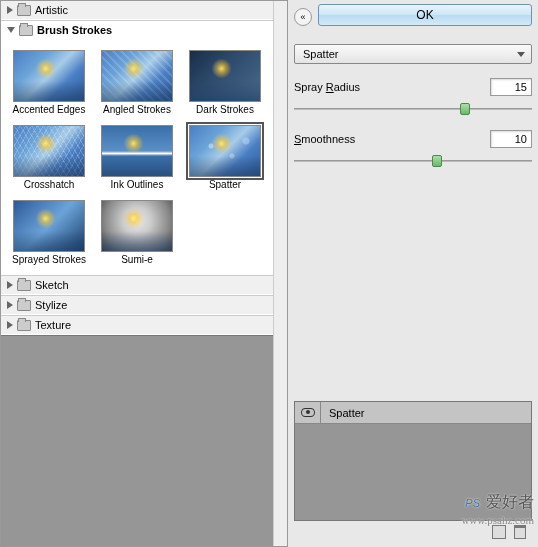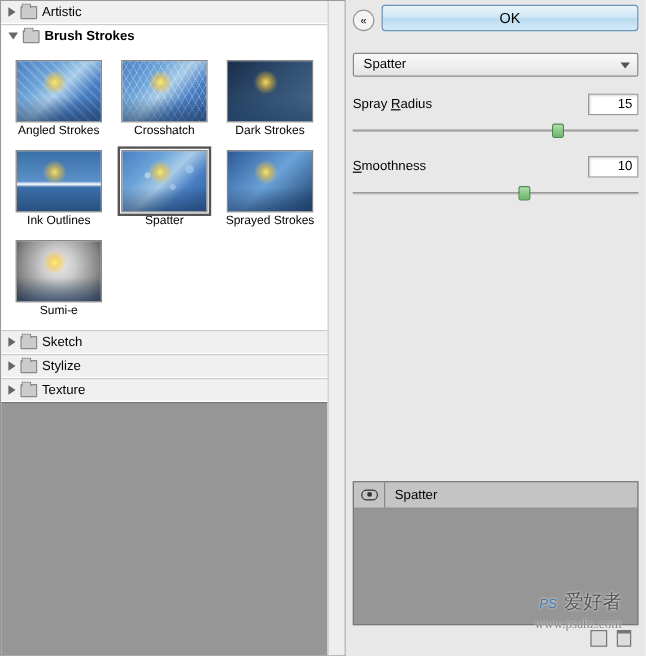--- a/index.html
+++ b/index.html
@@ -45,21 +45,21 @@
 .right-spacer { flex: 1; }
 .layer-panel { height: 120px; background: #969696; border: 1px solid #777; margin-top: 6px; }
 .layer-row { height: 22px; background: #c4c4c4; border-bottom: 1px solid #888; display: flex; align-items: center; }
 .eye-cell { width: 26px; height: 100%; border-right: 1px solid #888; display: flex; align-items: center; justify-content: center; }
 .eye-icon { width: 14px; height: 9px; border: 1px solid #333; border-radius: 60%/100%; position: relative; }
 .eye-icon::after { content:''; position:absolute; left:4px; top:1px; width:4px; height:4px; background:#333; border-radius:50%; }
 .layer-name { padding: 0 8px; font-size: 11px; }
 .layer-footer { display: flex; justify-content: flex-end; gap: 8px; padding: 4px 6px; align-items: center; }
 .mini-icon { width: 14px; height: 14px; border: 1px solid #777; background: #ddd; cursor: pointer; }
 .trash-icon { width: 12px; height: 14px; border: 1px solid #777; border-top: 3px solid #777; background: #ddd; cursor: pointer; }
-.watermark { position: absolute; right: 20px; bottom: 34px; font-size: 20px; font-style: italic; color: #3a77b5; font-family: 'Times New Roman', serif; pointer-events: none; display:flex; align-items:baseline; gap:6px; text-shadow:0 0 2px #fff; }
+.watermark { position: absolute; right: 4px; bottom: 34px; font-size: 20px; font-style: italic; color: #3a77b5; font-family: 'Times New Roman', serif; pointer-events: none; display:flex; align-items:baseline; gap:6px; text-shadow:0 0 2px #fff; }
 .watermark .cn { font-size: 16px; font-style: normal; color:#555; }
 .watermark .url { position:absolute; top:22px; right:0; font-size:11px; color:#888; font-style:normal; font-family: Tahoma; }
 .scrollbar{width:14px;background:#eee;border-left:1px solid #ccc;}
 .left-main{display:flex;flex:1;min-height:0;}
 .left-content{flex:1;display:flex;flex-direction:column;}
 </style>
 </head>
 <body>
 
 <div class="left-panel">
@@ -70,30 +70,34 @@
         <span class="folder-icon"></span>
         <span>Artistic</span>
       </div>
       <div class="category expanded">
         <span class="tri down"></span>
         <span class="folder-icon"></span>
         <span>Brush Strokes</span>
       </div>
       <div class="filter-grid" id="filter-grid">
           <div class="filter-item">
+            <div class="thumb "></div>
+            <div class="filter-label">Accented Edges</div>
+          </div>
+          <div class="filter-item">
             <div class="thumb t1"></div>
             <div class="filter-label">Angled Strokes</div>
           </div>
           <div class="filter-item">
+            <div class="thumb t3"></div>
+            <div class="filter-label">Dark Strokes</div>
+          </div>
+          <div class="filter-item">
             <div class="thumb t2"></div>
             <div class="filter-label">Crosshatch</div>
-          </div>
-          <div class="filter-item">
-            <div class="thumb t3"></div>
-            <div class="filter-label">Dark Strokes</div>
           </div>
           <div class="filter-item">
             <div class="thumb t4"></div>
             <div class="filter-label">Ink Outlines</div>
           </div>
           <div class="filter-item selected">
             <div class="thumb t5"></div>
             <div class="filter-label">Spatter</div>
           </div>
           <div class="filter-item">

